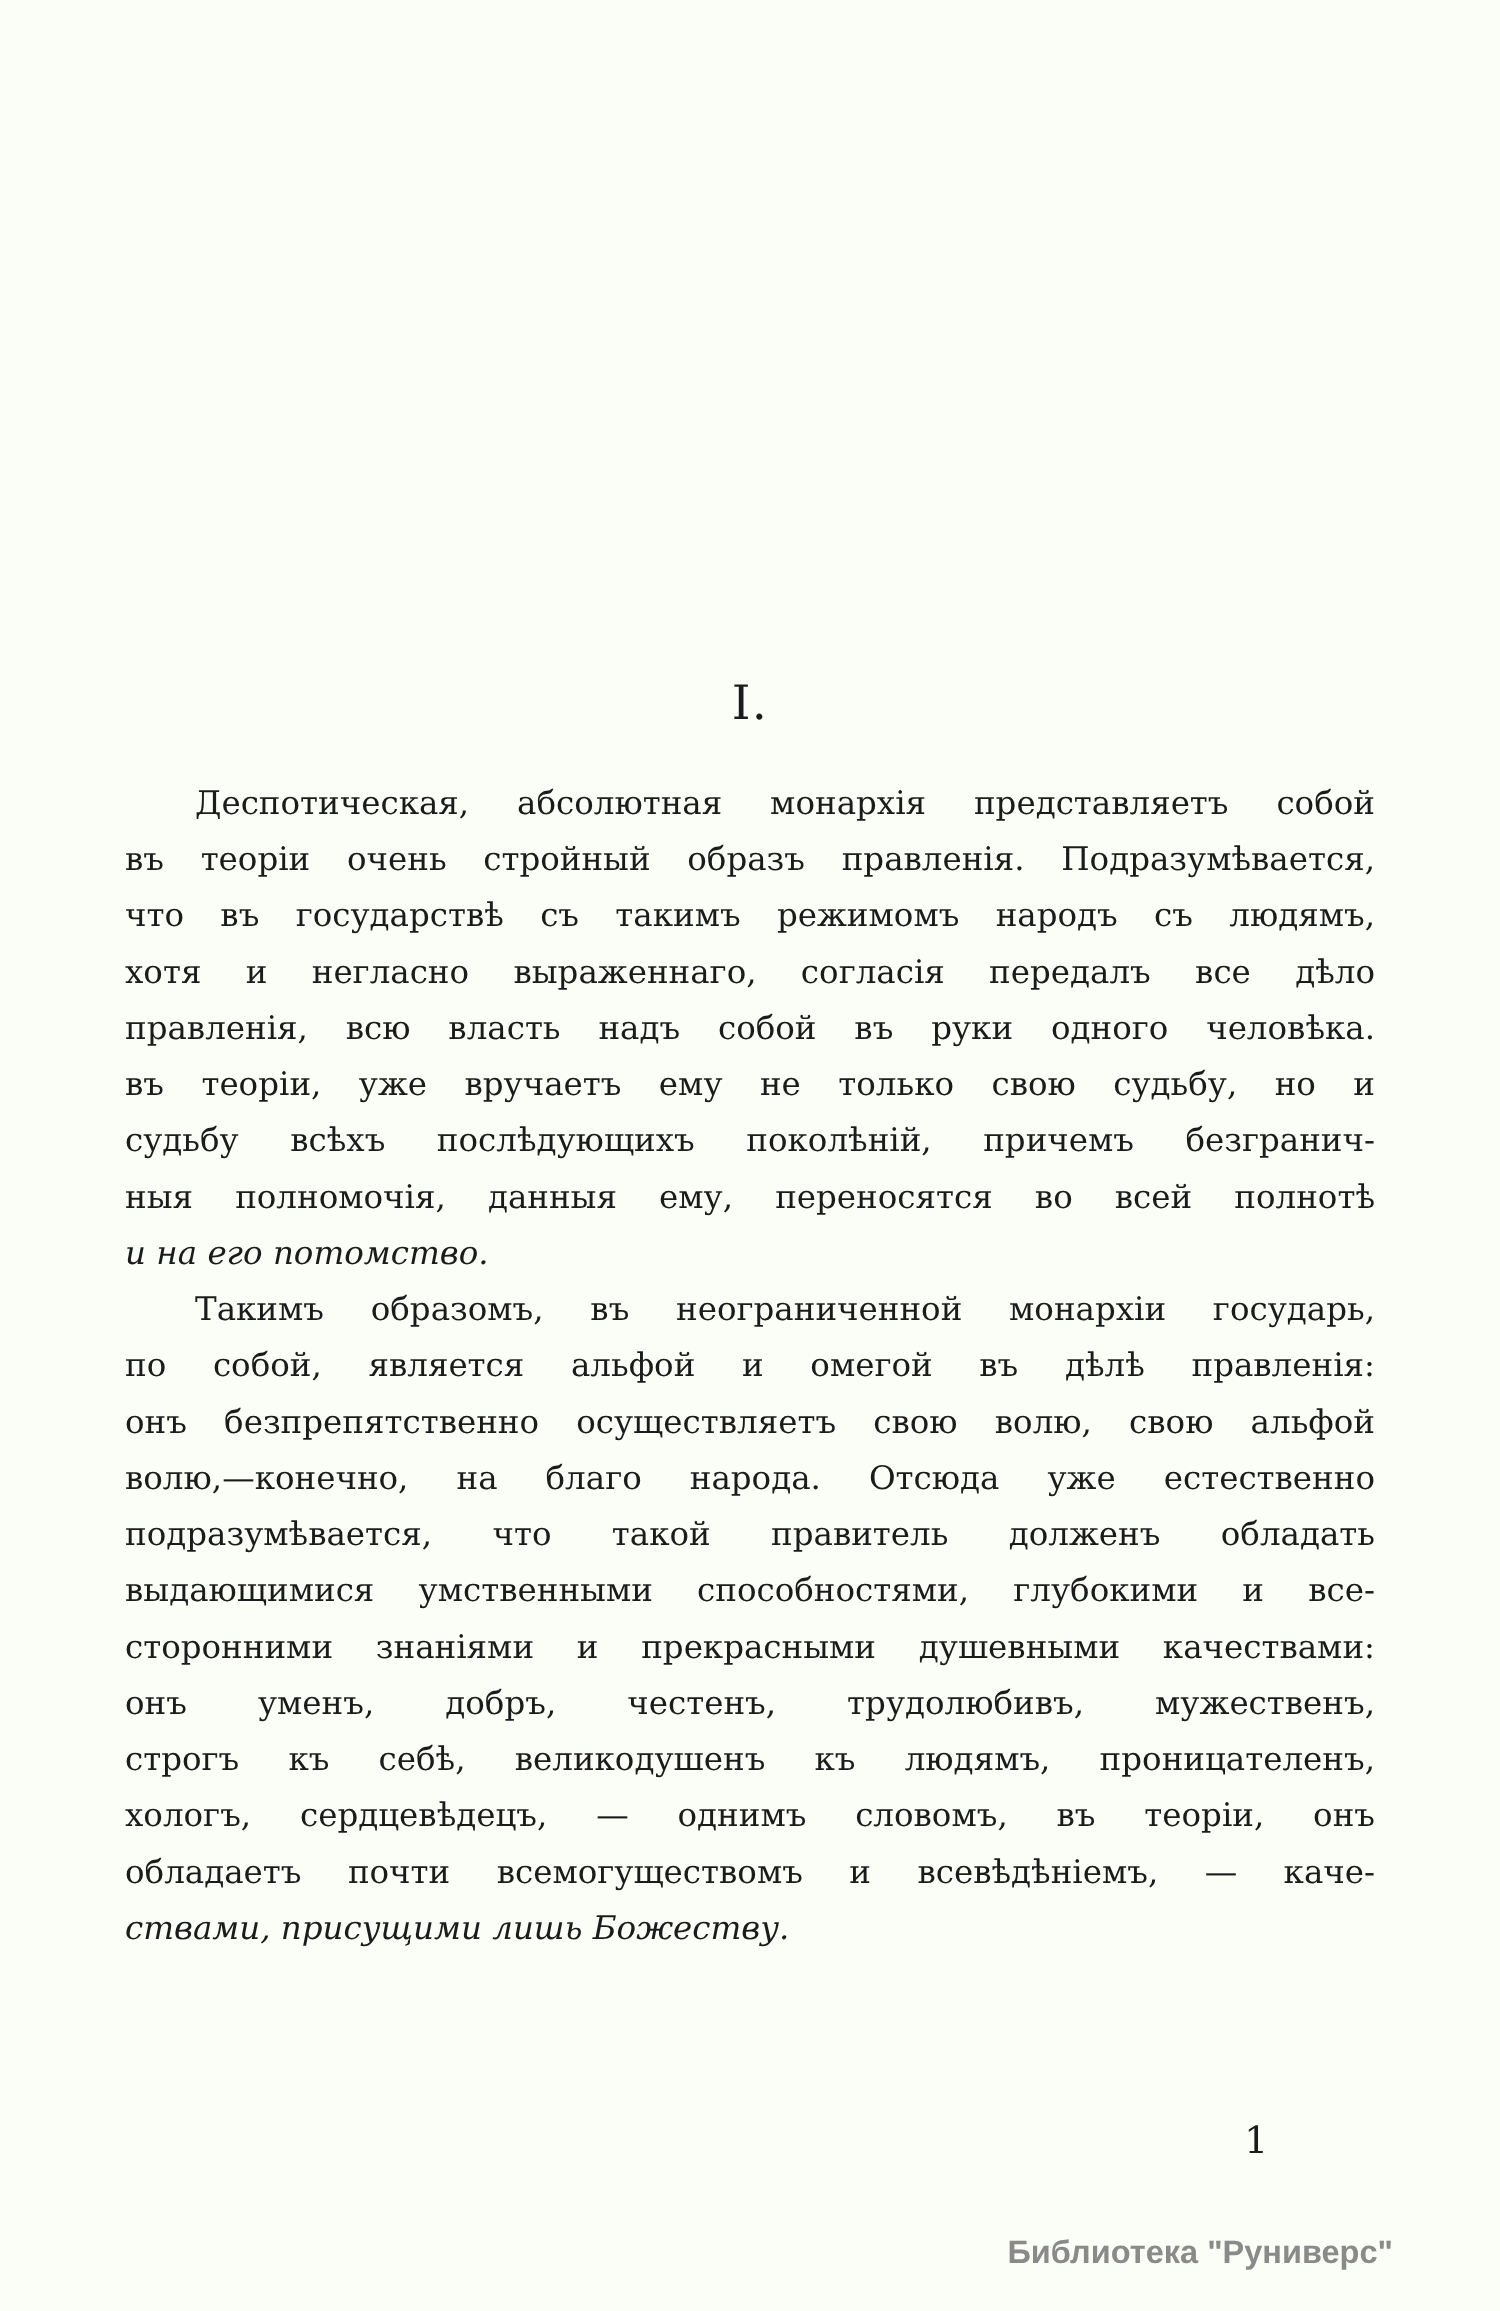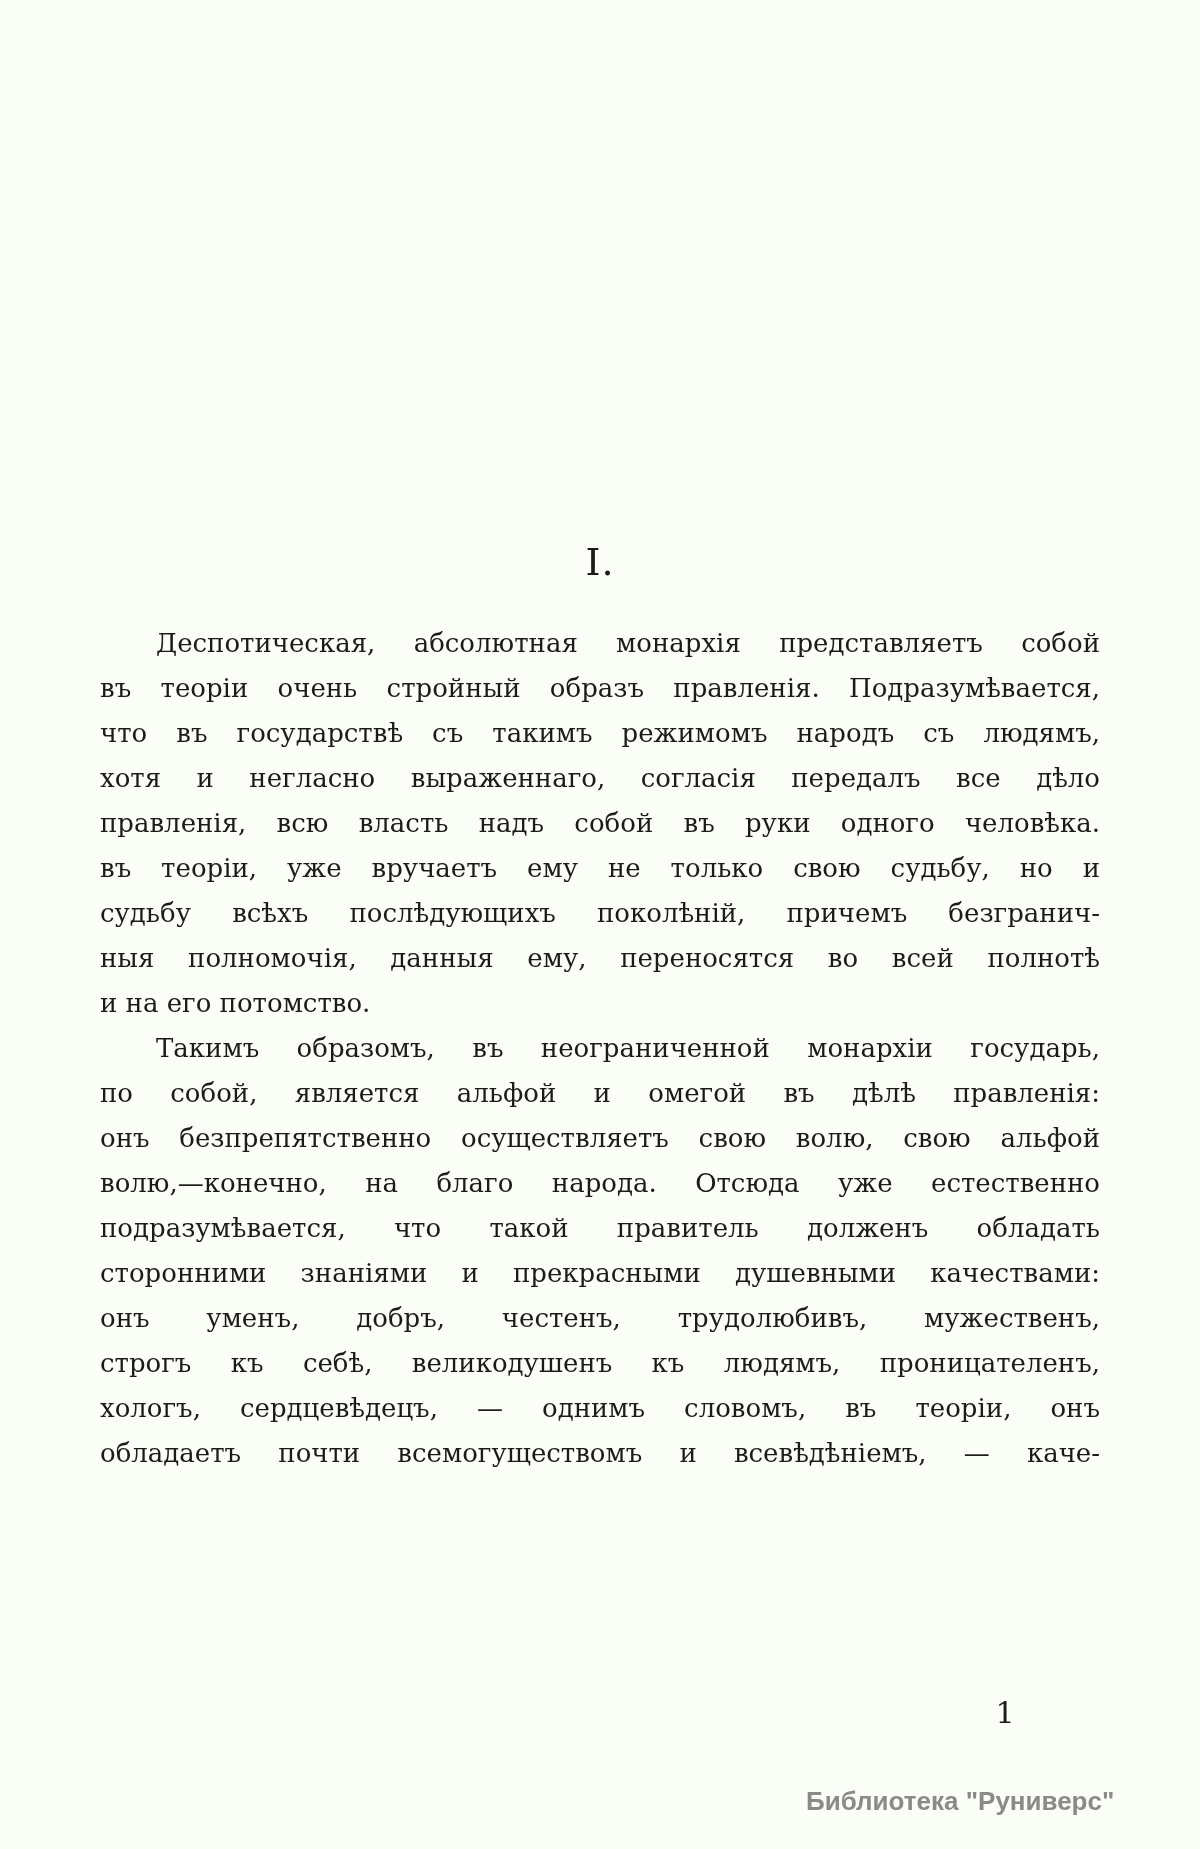--- a/index.html
+++ b/index.html
@@ -36,21 +36,21 @@
     color:var(--ink);
   }
   .line{
     display:block;
     height:45px;
     text-align:justify;
     text-align-last:justify;
     white-space:normal;
   }
   .line.indent{ text-indent:56px; }
-  .line.last{ text-align-last:left; }
+  .line.last{ text-align-last:left;font-style:italic; }
   .page-number{
     position:absolute;
     top:1695px;
     left:960px;
     width:90px;
     text-align:center;
     font-size:30px;
     color:var(--ink);
   }
   .watermark{
@@ -81,23 +81,25 @@
       <div class="line">судьбу всѣхъ послѣдующихъ поколѣній, причемъ безгранич-</div>
       <div class="line">ныя полномочія, данныя ему, переносятся во всей полнотѣ</div>
       <div class="line last">и на его потомство.</div>
     </div>
     <div class="paragraph">
       <div class="line indent">Такимъ образомъ, въ неограниченной монархіи государь,</div>
       <div class="line">по собой, является альфой и омегой въ дѣлѣ правленія:</div>
       <div class="line">онъ безпрепятственно осуществляетъ свою волю, свою альфой</div>
       <div class="line">волю,—конечно, на благо народа. Отсюда уже естественно</div>
       <div class="line">подразумѣвается, что такой правитель долженъ обладать</div>
+      <div class="line">выдающимися умственными способностями, глубокими и все-</div>
       <div class="line">сторонними знаніями и прекрасными душевными качествами:</div>
       <div class="line">онъ уменъ, добръ, честенъ, трудолюбивъ, мужественъ,</div>
       <div class="line">строгъ къ себѣ, великодушенъ къ людямъ, проницателенъ,</div>
       <div class="line">хологъ, сердцевѣдецъ, — однимъ словомъ, въ теоріи, онъ</div>
       <div class="line">обладаетъ почти всемогуществомъ и всевѣдѣніемъ, — каче-</div>
+      <div class="line last">ствами, присущими лишь Божеству.</div>
     </div>
   </div>
 
 <div class="page-number">1</div>
 
 <div class="watermark">Библиотека "Руниверс"</div>
 
 </body></html>

